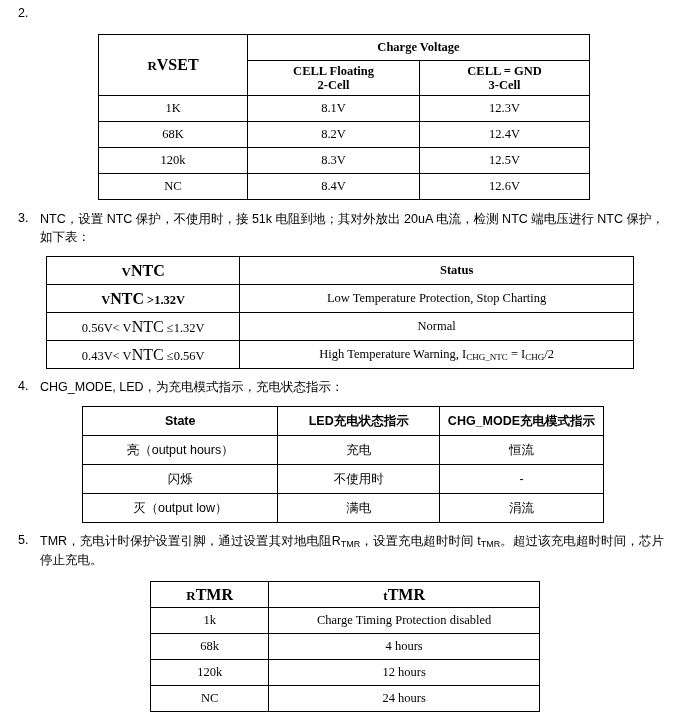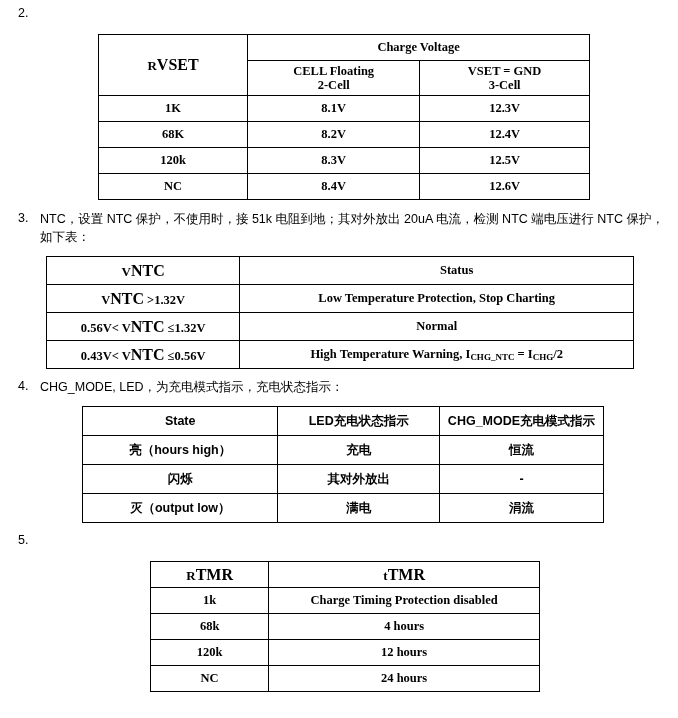--- a/index.html
+++ b/index.html
@@ -50,21 +50,21 @@
 
   
   table {
     border-collapse: collapse;
     font-family: "Liberation Serif", serif;
   }
   table td, table th {
     border: 1px solid #000000;
     text-align: center;
     vertical-align: middle;
-    font-weight: bold;
+    font-weight: normal;
     font-size: 12.5px;
     padding: 0;
   }
 
   
   .t1 { margin: 12px 0 0 98px; width: 492px; }
   .t1 td { height: 25px; }
   .t1 .hdr { font-weight: bold; font-size: 12.5px; }
   .t1 .rvset { width: 172px; }
   .t1 .c2 { width: 160px; }
@@ -122,21 +122,21 @@
         <span class="sc" style="font-size:13px">R</span><span class="sc">VSET</span>
       </td>
       <td class="hdr" colspan="2">Charge Voltage</td>
     </tr>
     <tr>
       <td class="c2 sub">
         <div>CELL Floating</div>
         <div>2-Cell</div>
       </td>
       <td class="c3 sub">
-        <div>VSET = GND</div>
+        <div>CELL = GND</div>
         <div>3-Cell</div>
       </td>
     </tr>
     <tr>
       <td>1K</td>
       <td>8.1V</td>
       <td>12.3V</td>
     </tr>
     <tr>
       <td>68K</td>
@@ -198,39 +198,42 @@
   </div>
 
   <table class="t3">
     <tbody>
         <tr>
       <td class="c1 hdr">State</td>
       <td class="c2 hdr">LED充电状态指示</td>
       <td class="c3 hdr">CHG_MODE充电模式指示</td>
     </tr>
     <tr>
-      <td class="cn">亮（hours high）</td>
+      <td class="cn">亮（output hours）</td>
       <td class="cn">充电</td>
       <td class="cn">恒流</td>
     </tr>
     <tr>
       <td class="cn">闪烁</td>
-      <td class="cn">其对外放出</td>
+      <td class="cn">不使用时</td>
       <td class="cn">-</td>
     </tr>
     <tr>
       <td class="cn">灭（output low）</td>
       <td class="cn">满电</td>
       <td class="cn">涓流</td>
     </tr>
   </tbody>
     </table>
 
   <div class="item item-4" style="padding-top:9px">
     <div class="num">5.</div>
+    <div class="body">
+      <span>TMR，充电计时保护设置引脚，通过设置其对地电阻R</span><sub>TMR</sub><span>，设置充电超时时间 t</span><sub>TMR</sub><span>。超过该充电超时时间，芯片停止充电。</span>
+    </div>
   </div>
 
   <table class="t4">
     <tbody>
         <tr>
       <td class="c1 hdr">
         <span style="font-size:13px">R</span><span class="sc">TMR</span>
       </td>
       <td class="c2 hdr">
         <span style="font-size:13px">t</span><span class="sc">TMR</span>

